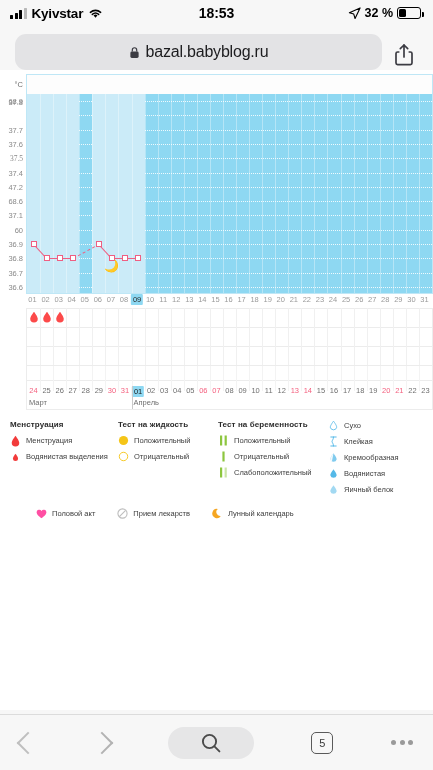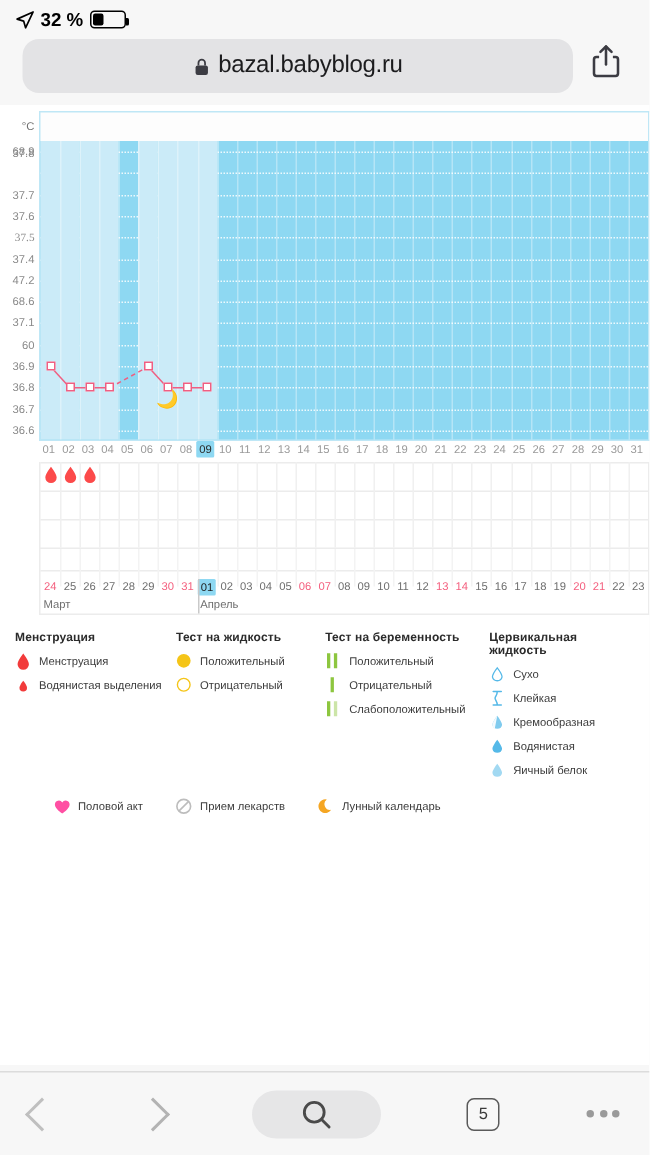--- a/index.html
+++ b/index.html
@@ -24,21 +24,21 @@
   .sb-pct { font-size:12.5px; font-weight:600; }
   .bars { display:flex; align-items:flex-end; gap:1.5px; height:11px; }
   .bars i { width:3px; background:#000; display:block; border-radius:0.5px;}
   .bars i:nth-child(1){height:4px;} .bars i:nth-child(2){height:6px;}
   .bars i:nth-child(3){height:8.5px;} .bars i:nth-child(4){height:11px; background:#b8b8b8;}
   .batt { width:24px; height:12px; border:1.3px solid #000; border-radius:3px; position:relative; display:inline-block;}
   .batt::after{content:""; position:absolute; right:-3.5px; top:3.5px; width:2px;height:5px;background:#000;border-radius:0 1px 1px 0;}
   .batt i{ position:absolute; left:1.3px; top:1.3px; bottom:1.3px; width:32%; background:#000; border-radius:1.5px; display:block;}
 
   
-  .urlbar-wrap { height:44px; background:#f7f7f7; display:flex; align-items:flex-start; padding:0 15px; gap:8px;}
+  .urlbar-wrap { height:44px; background:#f7f7f7; display:flex; align-items:flex-end; padding:0 15px; gap:8px;}
   .urlbar {
     flex:1; height:36px; background:#e3e3e5; border-radius:11px;
     display:flex; align-items:center; justify-content:center; gap:6px;
   }
   .urlbar .url-text { font-size:16px; color:#1c1c1e; letter-spacing:-0.2px;}
   .share-btn { width:28px; height:30px; display:flex; align-items:center; justify-content:center; }
 
   
   .page { background:#ffffff; height: 640px; overflow:hidden; }
 
@@ -117,20 +117,35 @@
   .chev { width:16px; height:16px; border-right:2.2px solid #bfbfbf; border-bottom:2.2px solid #bfbfbf;}
   .chev.left{ transform: rotate(135deg); }
   .chev.right{ transform: rotate(-45deg); border-color:#b3b3b3;}
 </style>
 </head>
 <body>
 
 <div id="app">
 
   <div class="statusbar">
+    <div class="sb-left">
+      <span class="bars">
+          <i></i>
+          <i></i>
+          <i></i>
+          <i></i>
+        </span>
+      <span class="sb-carrier">Kyivstar</span>
+      <svg width="15" height="11" viewBox="0 0 16 12">
+        <path d="M8 10.6 L10.2 7.9 A3.4 3.4 0 0 0 5.8 7.9 Z" fill="#000"></path>
+        <path d="M2.4 4.7 A8.5 8.5 0 0 1 13.6 4.7" stroke="#000" stroke-width="1.7" fill="none" stroke-linecap="round"></path>
+        <path d="M4.5 7.0 A5.4 5.4 0 0 1 11.5 7.0" stroke="#000" stroke-width="1.6" fill="none" stroke-linecap="round"></path>
+      </svg>
+    </div>
+    <div class="sb-time">18:53</div>
     <div class="sb-right">
       <svg width="13" height="13" viewBox="0 0 14 14">
         <path d="M13 1 L1.5 6.2 L6.2 7.6 L7.6 12.4 Z" fill="none" stroke="#000" stroke-width="1.2" stroke-linejoin="round"></path>
       </svg>
       <span class="sb-pct">32 %</span>
       <span class="batt">
           <i></i>
         </span>
     </div>
   </div>
@@ -454,21 +469,20 @@
               <span class="ic">
                 <svg width="10" height="11" viewBox="0 0 10 11">
                   <rect x="1" y="0.5" width="2.2" height="10" fill="#8dc63f"></rect>
                   <rect x="5.6" y="0.5" width="2.2" height="10" fill="#8dc63f" opacity="0.45"></rect>
                 </svg>
               </span>
               <span class="lbl">Слабоположительный</span>
             </div>
           </div>
           <div class="legcol">
-            <div class="legtitle">Цервикальная жидкость</div>
             <div class="legitem">
               <span class="ic">
                 <svg width="9" height="11" viewBox="0 0 10 13">
                   <path d="M5 1.4 C5 1.4 8.8 6.2 8.8 8.6 A3.9 3.9 0 0 1 1.2 8.6 C1.2 6.2 5 1.4 5 1.4 Z" fill="none" stroke="#55b9e8" stroke-width="1"></path>
                 </svg>
               </span>
               <span class="lbl">Сухо</span>
             </div>
             <div class="legitem">
               <span class="ic">

